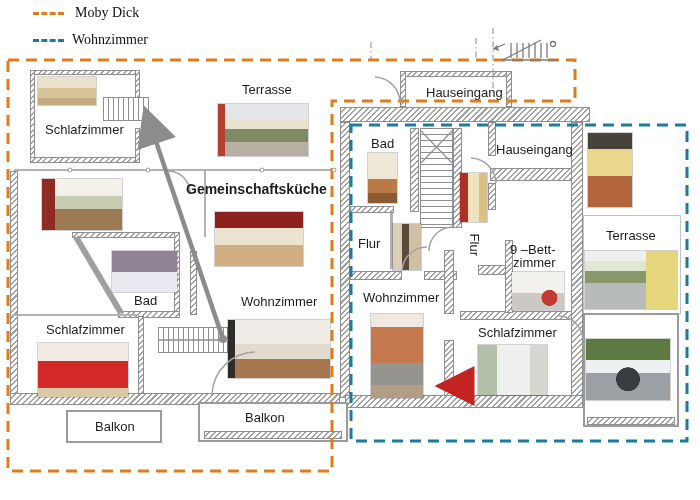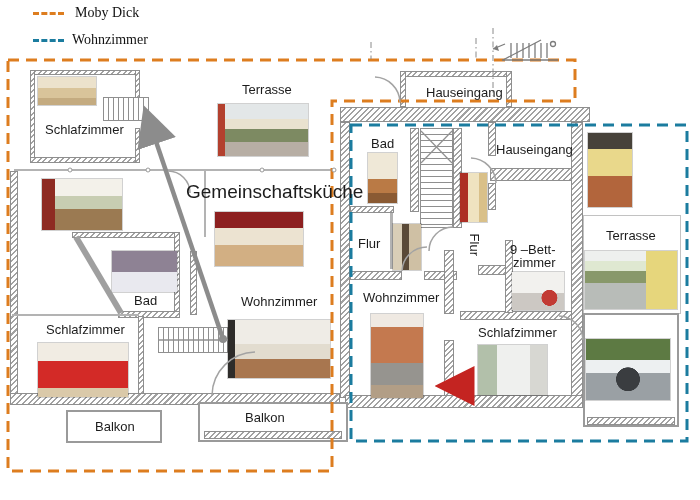--- a/index.html
+++ b/index.html
@@ -34,21 +34,21 @@
   .ph-4bett   {background:radial-gradient(circle at 72% 68%,#c23a33 0 17%,transparent 18%),
                linear-gradient(180deg,#f2f1ee 0 55%,#ccc8c3 55%);}
   .ph-terrace2{background:linear-gradient(90deg,transparent 0 66%,#e6d67c 66%),
                linear-gradient(180deg,#eef0ee 0 18%,#dfe8d1 18% 34%,#88986a 34% 56%,#b8bcb8 56%);}
   .ph-living2 {background:linear-gradient(180deg,#efe9e2 0 16%,#c4794f 16% 58%,#96948f 58% 84%,#b29e86 84%);}
   .ph-bedroom2{background:linear-gradient(90deg,#b2c0aa 0 28%,#eff0ee 28% 76%,#d7d7d2 76%);}
   .ph-balcony {background:radial-gradient(circle at 50% 66%,#3a3d40 0 20%,transparent 21%),
                linear-gradient(180deg,#5d7a43 0 34%,#edf0f1 34% 55%,#9aa0a4 55%);}
   
   .lbl{position:absolute;z-index:6;color:#1c1c1c;font-size:13px;line-height:1.05;white-space:nowrap;}
-  .lbl.big{font-size:19px;}
+  .lbl.big{font-size:14px;font-weight:bold;}
   .lbl.vert{transform:rotate(90deg);transform-origin:center center;}
   .leg-text{position:absolute;z-index:6;color:#111;font-family:"Liberation Serif",serif;
             font-size:14px;white-space:nowrap;}
   .leg-dash{position:absolute;z-index:6;width:31px;height:0;border-top:3px dashed #dd7d1f;}
   .leg-dash.blue{border-top-color:#1b7c9f;}
   svg.overlay{position:absolute;left:0;top:0;z-index:4;pointer-events:none;}
 </style>
 </head>
 <body>
 

